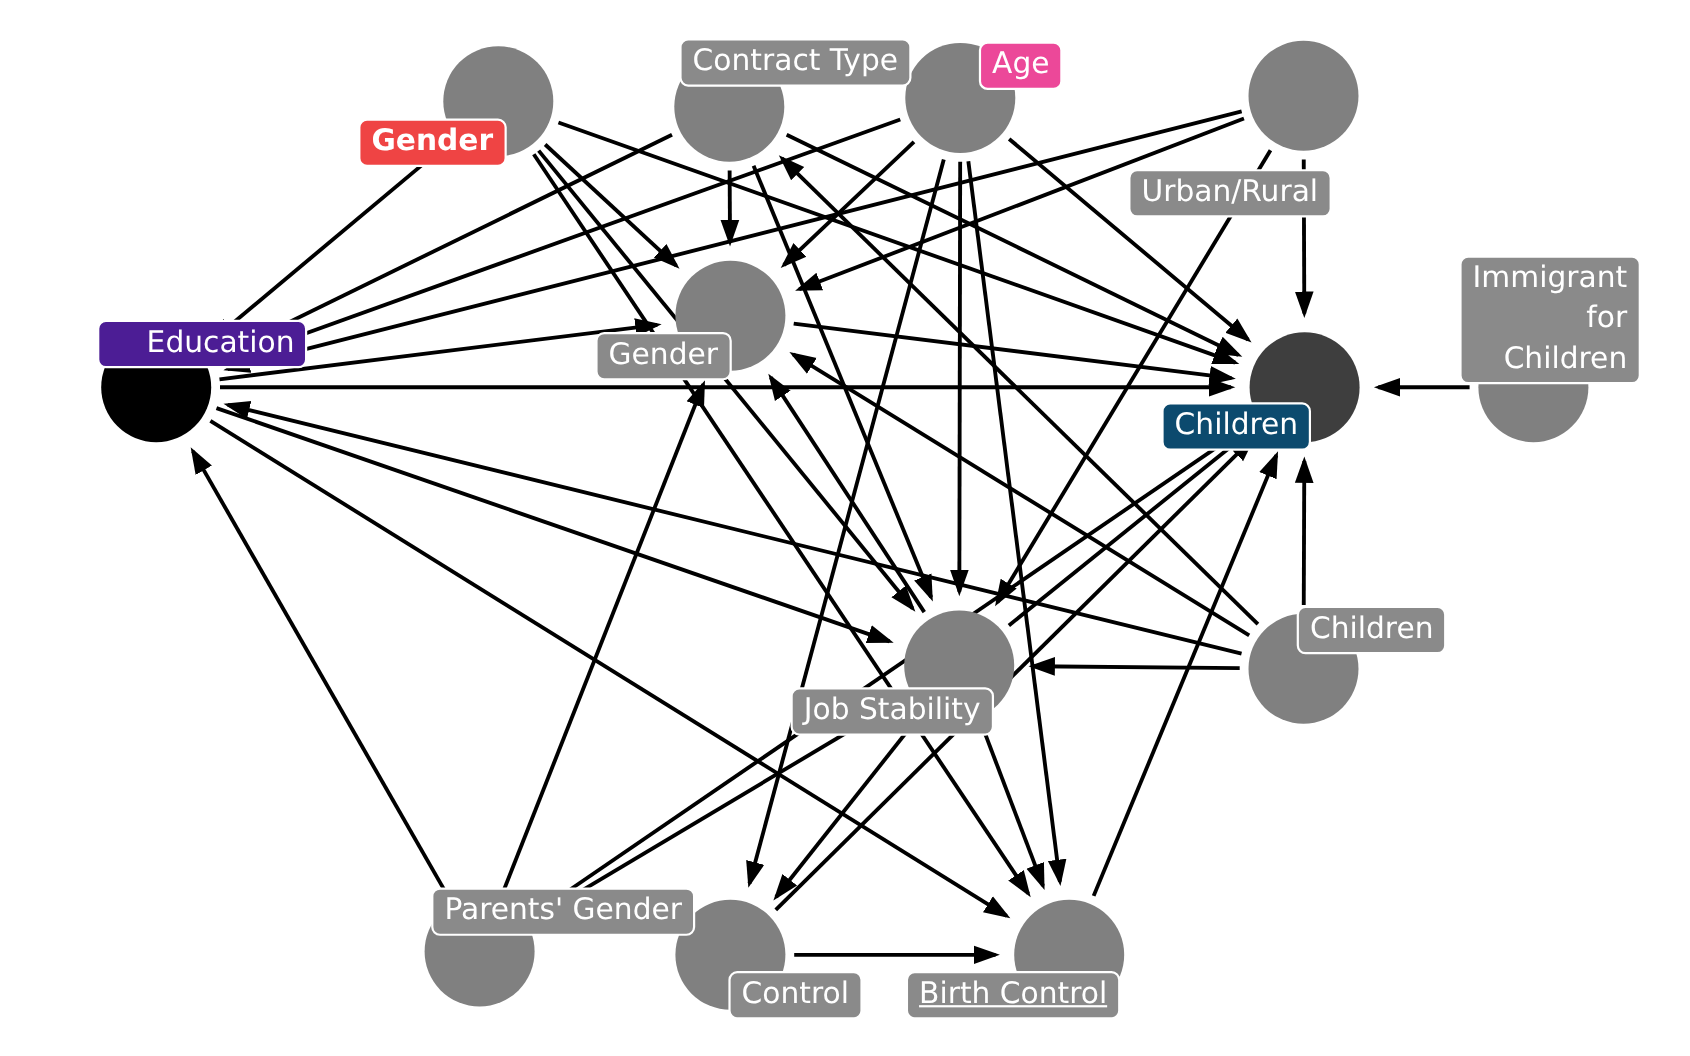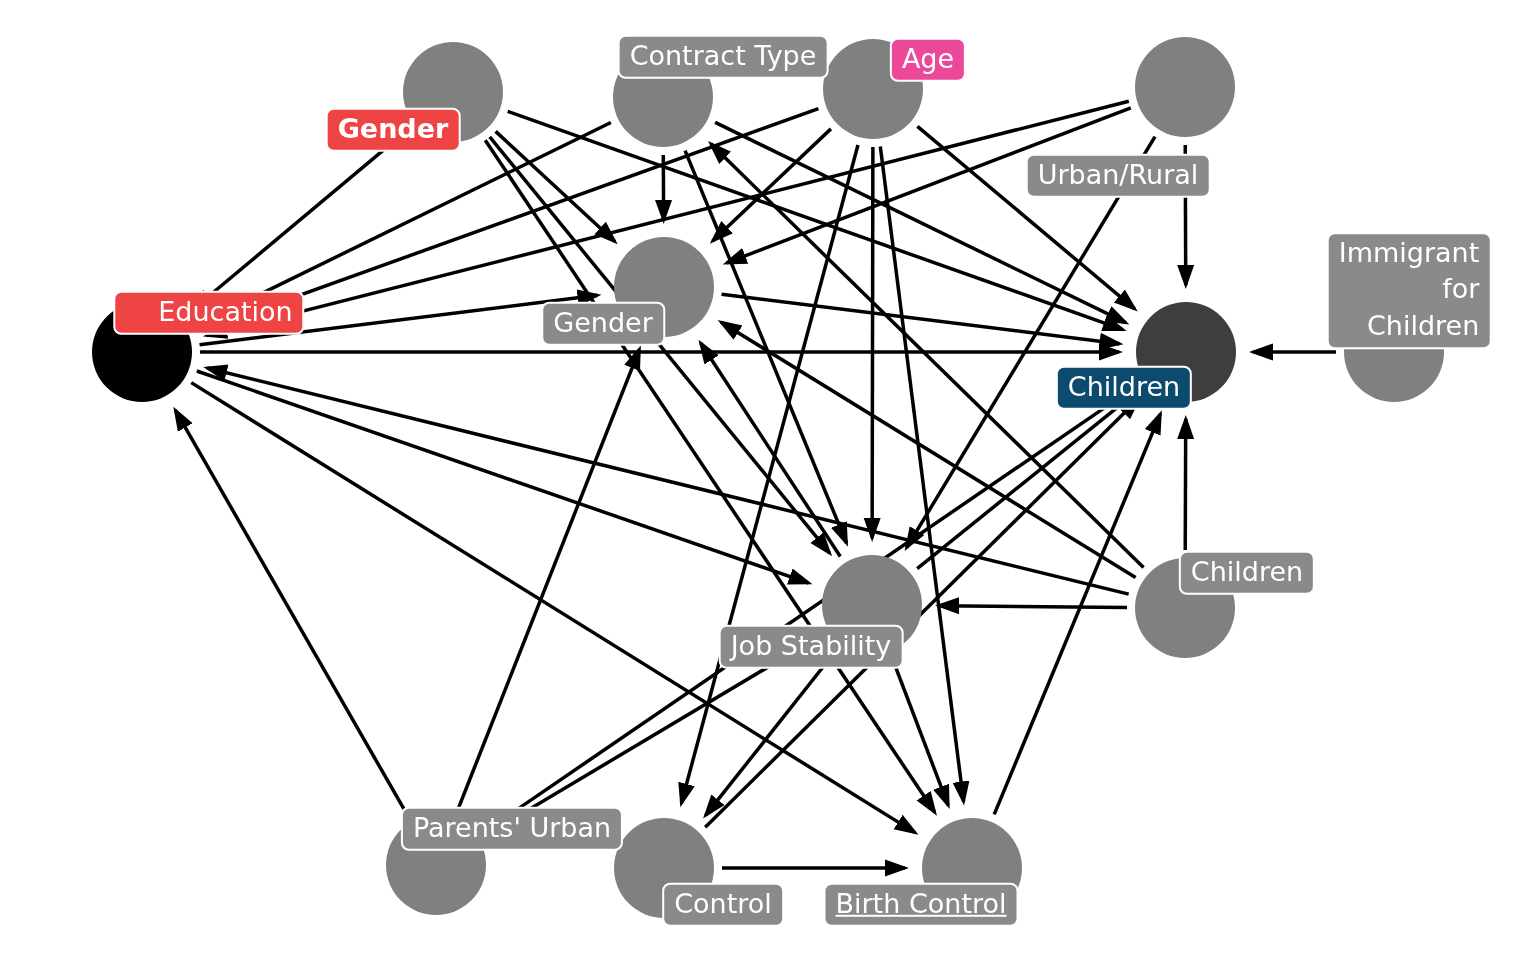--- a/index.html
+++ b/index.html
@@ -78,24 +78,24 @@
         <circle cx="436" cy="865" r="50" fill="#808080"></circle>
         <circle cx="664" cy="868" r="50" fill="#808080"></circle>
         <circle cx="972" cy="868" r="50" fill="#808080"></circle>
       </g>
   </svg>
   <div id="label-layer">
       <div class="node-label" style="left: 393px; top: 130px; background: #ef4444; color: rgb(255, 255, 255); font-weight: bold;">Gender</div>
       <div class="node-label" style="left: 723px; top: 57px; background: rgb(138, 138, 138); color: rgb(255, 255, 255);">Contract Type</div>
       <div class="node-label" style="left: 928px; top: 60px; background: #ec4899; color: rgb(255, 255, 255);">Age</div>
       <div class="node-label" style="left: 1118px; top: 131px; background: rgb(138, 138, 138); color: rgb(255, 255, 255); margin-top: 45px;">Urban/Rural</div>
-      <div class="node-label" style="left: 209px; top: 313px; background: #ef4444; color: rgb(255, 255, 255); padding-left: 43px;">Education</div>
+      <div class="node-label" style="left: 184px; top: 313px; background: #4c1d95; color: rgb(255, 255, 255); padding-left: 43px;">Education</div>
       <div class="node-label" style="left: 603px; top: 324px; background: rgb(138, 138, 138); color: rgb(255, 255, 255);">Gender</div>
       <div class="node-label" style="left: 1124px; top: 388px; background: #0c4a6e; color: rgb(255, 255, 255);">Children</div>
       <div class="node-label" style="left: 1409px; top: 291px; background: rgb(138, 138, 138); color: rgb(255, 255, 255);">Immigrant
 for Children</div>
       <div class="node-label" style="left: 1247px; top: 573px; background: rgb(138, 138, 138); color: rgb(255, 255, 255);">Children</div>
       <div class="node-label" style="left: 811px; top: 647px; background: rgb(138, 138, 138); color: rgb(255, 255, 255);">Job Stability</div>
-      <div class="node-label" style="left: 512px; top: 829px; background: rgb(138, 138, 138); color: rgb(255, 255, 255);">Parents' Urban</div>
+      <div class="node-label" style="left: 512px; top: 829px; background: rgb(138, 138, 138); color: rgb(255, 255, 255);">Parents' Gender</div>
       <div class="node-label" style="left: 723px; top: 905px; background: rgb(138, 138, 138); color: rgb(255, 255, 255);">Control</div>
       <div class="node-label" style="left: 921px; top: 905px; background: rgb(138, 138, 138); color: rgb(255, 255, 255); text-decoration: underline;">Birth Control</div>
     </div>
 </div>
 
 </body></html>

